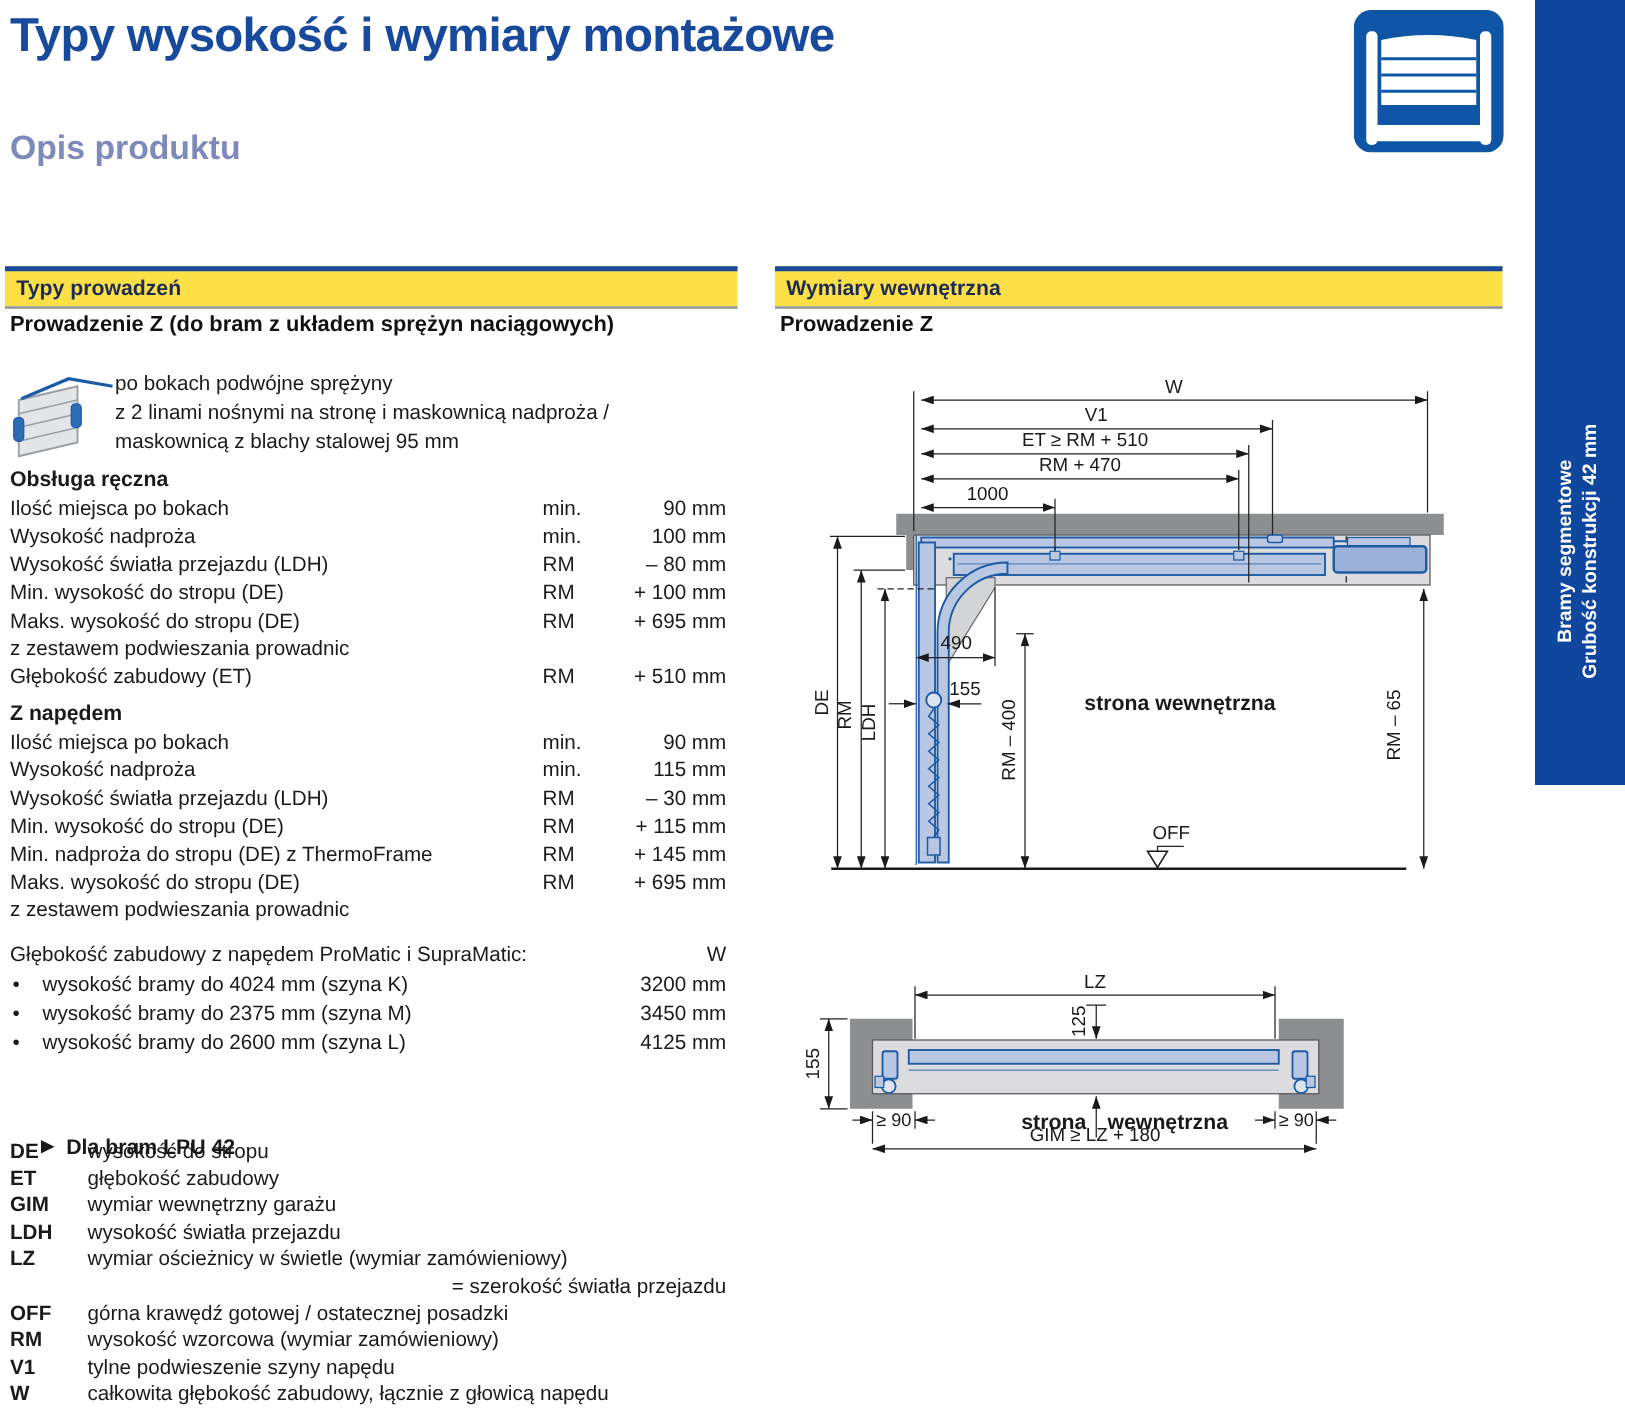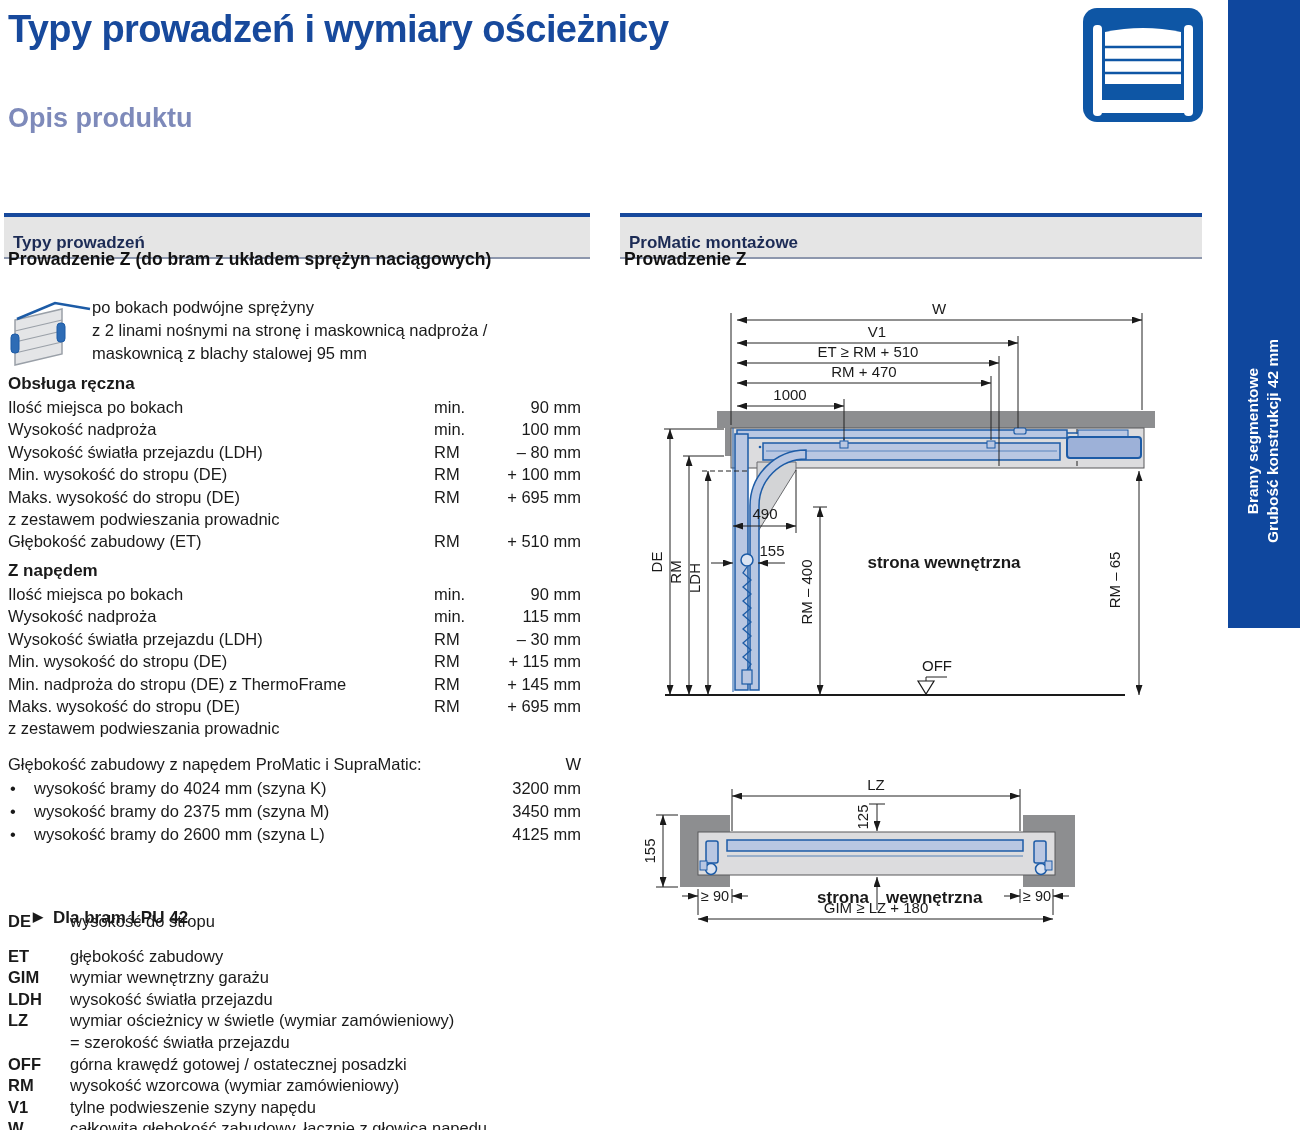--- a/index.html
+++ b/index.html
@@ -10,42 +10,42 @@
   .abs { position:absolute; }
 
   
   .title    { top:8px;  left:8px; font-size:38px; font-weight:bold; color:#17499c; letter-spacing:-0.6px; }
   .subtitle { top:58px; left:8px; font-size:23px; font-weight:bold; color:#1d3160; }
   .opis     { top:103px;left:8px; font-size:27px; font-weight:bold; color:#7e8aba; }
 
   
   .secbar {
     top:213px; height:24px; border-top:4px solid #17499c; border-bottom:2px solid #8d97ad;
-    background:#e5e5e5; font-size:17px; font-weight:bold; color:#1c2b55;
-    padding:16px 0 0 9px; box-sizing:content-box;
+    background:#fde047; font-size:17px; font-weight:bold; color:#1c2b55;
+    padding:4px 0 0 9px; box-sizing:content-box;
   }
   .secbar.left  { left:4px;   width:577px; }
   .secbar.right { left:620px; width:573px; }
   .variant { top:249px; font-size:17.5px; font-weight:bold; color:#111; }
   .intro-text { top:296px; left:92px; width:480px; font-size:16.5px; line-height:23px; }
   .sect-title { font-size:17px; font-weight:bold; }
   .spec-table { left:4px; width:577px; }
   .spec-row { display:grid; grid-template-columns:1fr 50px 97px; height:22.4px; font-size:16.5px; }
   .spec-row .val { text-align:right; }
   .depth-head { display:grid; grid-template-columns:1fr 110px; font-size:16.5px; height:22.4px; }
   .depth-head .val { text-align:right; }
   .depth-row { display:grid; grid-template-columns:24px 1fr 110px; font-size:16.5px; height:22.8px; }
   .depth-row .val { text-align:right; }
   .lpu { font-size:17px; font-weight:bold; }
   .lpu .tri, .note .tri { font-size:13px; position:relative; top:-2px; margin-right:10px; }
   .legend { left:4px; width:577px; }
   .legend-row { display:grid; grid-template-columns:62px 1fr; font-size:16.5px; line-height:21.6px; }
   .legend-row .term { font-weight:bold; }
   .legend-row .d2:empty { display:none; }
-  .legend-row .d2 { display:block; }
+  .legend-row .d2 { display:block;text-align:right; }
 
   
   .note { top:984px; left:620px; width:560px; font-size:18px; font-weight:bold; line-height:23px; }
   .note .l2 { margin-left:23px; }
 
   
   .sidebar { left:1228px; top:0; width:72px; height:628px; background:#0f479e; }
   .sidebar-label {
     left:1094px; top:420px; width:340px; height:42px; text-align:center;
     color:#fff; font-weight:bold; font-size:15.5px; line-height:20px;
@@ -58,21 +58,21 @@
   svg text.sm { font-size:14.5px; }
   .dim { stroke:#222; stroke-width:1; fill:none; }
   .dash { stroke:#222; stroke-width:1; fill:none; stroke-dasharray:5,3; }
   .blue  { stroke:#1c5ba6; fill:#b9c7e2; }
 </style>
 </head>
 <body>
 
 <div class="page">
 
-  <div class="abs title">Typy prowadzeń i wymiary ościeżnicy</div>
+  <div class="abs title">Typy wysokość i wymiary montażowe</div>
   <div class="abs opis">Opis produktu</div>
 
   <div class="abs" style="left:1083px; top:8px;">
     <svg width="120" height="114" aria-hidden="true">
       <rect x="0" y="0" width="120" height="114" rx="14" fill="#0e56a5"></rect>
       <rect x="10" y="17" width="9" height="91" rx="4" fill="#fff"></rect>
       <rect x="101" y="17" width="9" height="91" rx="4" fill="#fff"></rect>
       <path d="M22 24 Q60 16 98 24 L98 76 L22 76 Z" fill="#fff"></path>
       <line x1="22" y1="39" x2="98" y2="39" stroke="#0e56a5" stroke-width="2.5"></line>
       <line x1="22" y1="52" x2="98" y2="52" stroke="#0e56a5" stroke-width="2.5"></line>
@@ -210,21 +210,21 @@
 
   <div class="abs lpu" style="left:8px; top:908px;padding-left:25px;">
     <span class="tri">▶</span><span>Dla bram LPU 42</span>
   </div>
 
   <div class="abs legend" style="top:911px;">
     <div class="legend-row" style="padding-left:4px;">
       <span class="term">DE</span>
         <span><span>wysokość do stropu</span></span>
       </div>
-    <div class="legend-row" style="padding-left:4px;margin-top:13px;">
+    <div class="legend-row" style="padding-left:4px;">
       <span class="term">ET</span>
         <span><span>głębokość zabudowy</span></span>
       </div>
     <div class="legend-row" style="padding-left:4px;">
       <span class="term">GIM</span>
         <span><span>wymiar wewnętrzny garażu</span></span>
       </div>
     <div class="legend-row" style="padding-left:4px;">
       <span class="term">LDH</span>
         <span><span>wysokość światła przejazdu</span></span>
@@ -244,21 +244,21 @@
     <div class="legend-row" style="padding-left:4px;">
       <span class="term">V1</span>
         <span><span>tylne podwieszenie szyny napędu</span></span>
       </div>
     <div class="legend-row" style="padding-left:4px;">
       <span class="term">W</span>
         <span><span>całkowita głębokość zabudowy, łącznie z głowicą napędu</span></span>
       </div>
   </div>
 
-  <div class="abs secbar right">ProMatic montażowe</div>
+  <div class="abs secbar right">Wymiary wewnętrzna</div>
   <div class="abs variant" style="left:624px;">Prowadzenie Z</div>
 
   <div class="abs" style="left:620px; top:290px;">
     <svg width="585" height="470" viewBox="620 290 585 470">
       <defs>
         <marker id="arr" viewBox="0 0 10 7" markerWidth="10" markerHeight="7" refX="10" refY="3.5" orient="auto-start-reverse" markerUnits="userSpaceOnUse">
           <path d="M0,0 L10,3.5 L0,7 Z" fill="#1a1a1a"></path>
         </marker>
       </defs>
 

